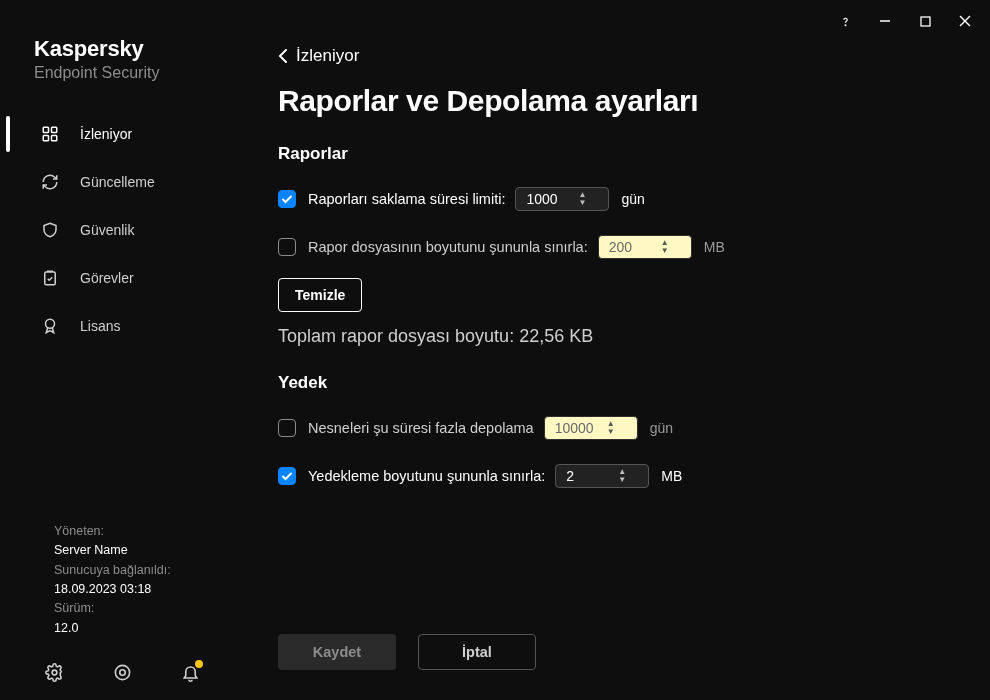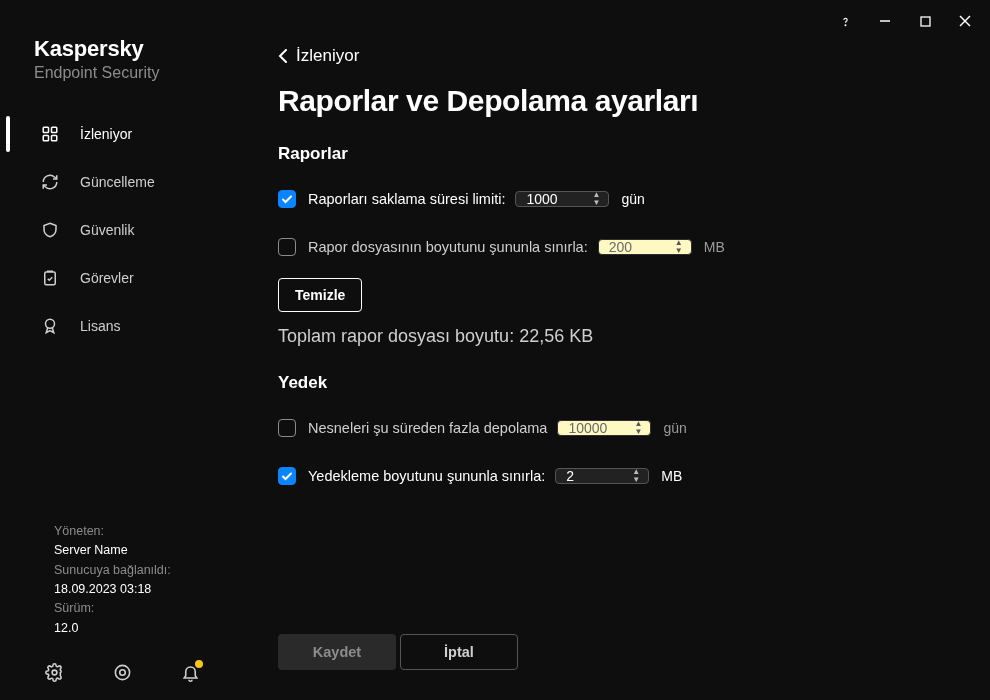--- a/index.html
+++ b/index.html
@@ -130,23 +130,23 @@
   }
   .check.checked svg { color:#fff; }
   .row-label { font-size: 14.5px; font-weight: 400; }
   .row-label.muted { color:#cfcfcf; font-weight:500; }
   .spinner {
     margin-left: 10px;
     display: flex; align-items: center;
     background: #222222;
     border: 1px solid #555555;
     border-radius: 4px;
-    height: 16px;
+    height: 24px;
     width: 94px;
-    padding: 0 4px 0 10px;
+    padding: 0 18px 0 10px;
   }
   .spinner.disabled { background: #fef9c3; border-color:#2e2e2e; color:#6a6a6a; }
   .spinner .val { flex:1; font-size:14px; }
   .spinner.disabled .val { color:#6a6a6a; }
   .spinner .steppers { display:flex; flex-direction:column; padding-right:4px; }
   .spinner .steppers span { font-size:8px; line-height:8px; color:#bdbdbd; cursor:pointer; }
   .spinner.disabled .steppers span { color:#555555; pointer-events:none; }
   .unit { margin-left: 12px; font-size: 14px; }
   .unit.muted { color:#9a9a9a; }
   .btn {
@@ -157,21 +157,21 @@
     cursor:pointer;
   }
   .sub-note {
     margin: 8px 0 0 18px;
     font-size: 18px; color: #cfcfcf;
   }
   .section-gap { height: 26px; }
   .footer-actions {
     position: absolute;
     left: 278px; bottom: 30px;
-    display: flex; gap: 4px;
+    display: flex; gap: 22px;
   }
   .action-btn {
     height: 36px; min-width: 118px;
     display:flex; align-items:center; justify-content:center;
     border-radius: 4px; font-size:14.5px; font-weight:550;
     cursor:pointer;
   }
   .action-btn.primary {
     background: #2a2a2a; color:#8c8c8c;
   }
@@ -343,21 +343,21 @@
     <button class="btn">Temizle</button>
   </div>
   <div class="sub-note">Toplam rapor dosyası boyutu: 22,56 KB</div>
 
   <div class="section-gap"></div>
 
   <div class="section-title">Yedek</div>
 
   <div class="row">
     <div class="check"></div>
-    <span class="row-label muted">Nesneleri şu süreden fazla depolama</span>
+    <span class="row-label muted">Nesneleri şu süresi fazla depolama</span>
     <div class="spinner disabled">
       <span class="val">10000</span>
       <div class="steppers">
           <span>▲</span>
           <span>▼</span>
         </div>
     </div>
     <span class="unit muted">gün</span>
   </div>
 

